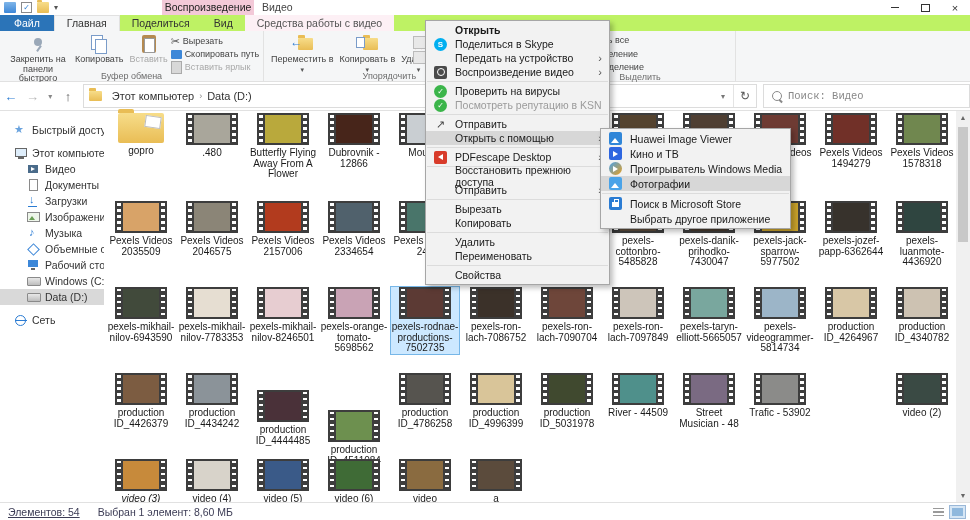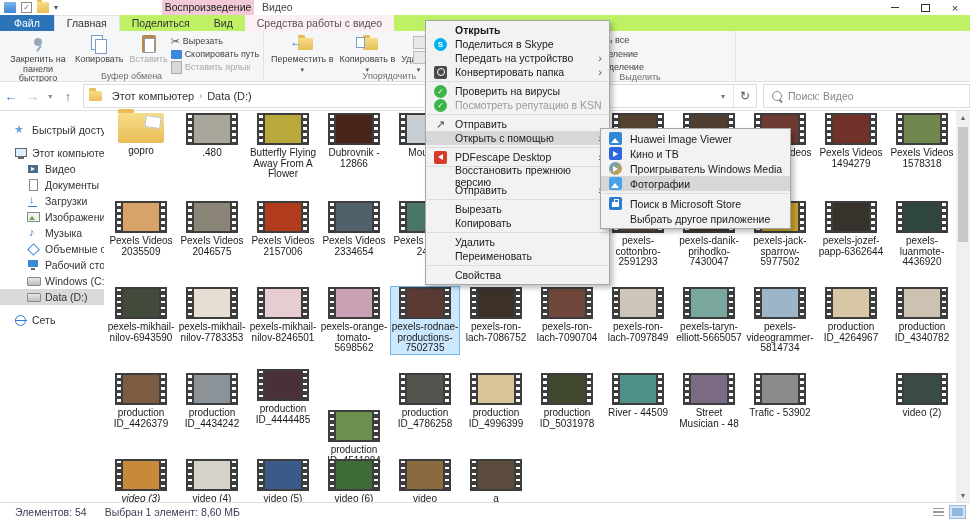--- a/index.html
+++ b/index.html
@@ -85,21 +85,21 @@
   .addr{height:22px;margin-left:4px;width:682px;border:1px solid #dcdcdc;background:#fff;display:flex;align-items:center;position:relative;}
   .addr .fico{width:13px;height:10px;margin:0 6px 0 5px;}
   .crumb{padding:0 4px;color:#333;}
   .csep{color:#888;font-size:9px;padding:0 1px;}
   .addr-right{position:absolute;right:0;top:0;height:100%;display:flex;align-items:center;}
   .addr-chev{width:20px;text-align:center;color:#777;font-size:8px;}
   .refresh{width:22px;height:100%;border-left:1px solid #e4e4e4;display:flex;align-items:center;justify-content:center;color:#555;font-size:12px;}
   .search{height:22px;margin-left:6px;width:208px;border:1px solid #dcdcdc;display:flex;align-items:center;}
   .mag{width:8px;height:8px;border:1.5px solid #8a8a8a;border-radius:50%;margin:0 4px 0 8px;position:relative;}
   .mag::after{content:"";position:absolute;left:7px;top:7px;width:4px;height:1.5px;background:#8a8a8a;transform:rotate(45deg);transform-origin:0 0;}
-  .search input{border:none;outline:none;flex:1;font-size:10.5px;font-family:Liberation Sans, sans-serif;color:#333;background:transparent;}
+  .search input{border:none;outline:none;flex:1;font-size:10.5px;font-family:Liberation Mono, monospace;color:#333;background:transparent;}
   .search input::placeholder{color:#888;}
 
   
   .main{position:absolute;left:0;top:111px;right:0;bottom:17px;background:#fff;}
   .sidebar{position:absolute;left:0;top:4px;width:104px;bottom:0;overflow:hidden;}
   .srow{height:16px;display:flex;align-items:center;gap:5px;font-size:10.5px;color:#333;white-space:nowrap;}
   .srow.sel{background:#d9d9d9;}
   .srow.gap{margin-top:7px;}
   .icn{width:13px;height:12px;position:relative;display:inline-block;flex:none;}
   .icn-star::before{content:"★";color:#6aa3de;font-size:11px;position:absolute;left:0;top:-1px;}
@@ -133,21 +133,21 @@
   .bigfold::before{content:"";position:absolute;top:-4px;left:0;width:16px;height:4px;background:#e9bd55;border-radius:2px 2px 0 0;}
   .bigfold::after{content:"";position:absolute;right:3px;top:3px;width:14px;height:10px;background:#fff;border:1px solid #bbb;transform:rotate(8deg);}
 
   
   .vscroll{position:absolute;right:0;top:0;width:14px;bottom:0;background:#f0f0f0;}
   .varrow{position:absolute;left:0;width:14px;height:14px;text-align:center;font-size:7px;color:#666;line-height:14px;}
   .vthumb{position:absolute;left:2px;width:10px;background:#c8c8c8;}
 
   
   .statusbar{position:absolute;left:0;bottom:0;right:0;height:17px;border-top:1px solid #e1e1e1;background:#fff;display:flex;align-items:center;font-size:10.5px;color:#3c3c55;}
-  .statusbar .s1{margin-left:15px;} .statusbar .s2{margin-left:18px;}
+  .statusbar .s1{margin-left:8px;text-decoration:underline;} .statusbar .s2{margin-left:18px;}
   .viewtoggles{position:absolute;right:4px;top:2px;display:flex;gap:2px;}
   .vt{width:15px;height:12px;border:1px solid transparent;position:relative;}
   .vt::before{content:"";position:absolute;left:2px;top:2px;right:2px;bottom:2px;background:repeating-linear-gradient(#9a9a9a 0 1.5px,#fff 1.5px 3.5px);}
   .vt.sel{border-color:#9ab8d8;background:#d6e6f5;}
   .vt.sel::before{background:#8fb8dd;}
 
   
   .menu{position:absolute;background:#f2f2f2;border:1px solid #a6a6a6;box-shadow:3px 3px 5px rgba(0,0,0,.25);padding:2px 0;z-index:50;}
   #ctxmenu{left:425px;top:20px;width:183px;}
   #openwith{left:600px;top:128px;width:189px;z-index:60;}
@@ -534,21 +534,21 @@
             </div>
           </div>
           <div class="flabel"></div>
         </div>
         <div class="fcell" style="left: 500px; top: 90px;">
           <div class="ic">
             <div class="film">
               <div class="frame" style="background: rgb(92, 75, 59);"></div>
             </div>
           </div>
-          <div class="flabel">pexels-cottonbro-2591293</div>
+          <div class="flabel">pexels-cottonbro-5485828</div>
         </div>
         <div class="fcell" style="left: 571px; top: 90px;">
           <div class="ic">
             <div class="film">
               <div class="frame" style="background: rgb(70, 58, 46);"></div>
             </div>
           </div>
           <div class="flabel">pexels-danik-prihodko-7430047</div>
         </div>
         <div class="fcell" style="left: 642px; top: 90px;">
@@ -680,21 +680,21 @@
           <div class="flabel">production ID_4426379</div>
         </div>
         <div class="fcell" style="left: 74px; top: 262px;">
           <div class="ic">
             <div class="film">
               <div class="frame" style="background: rgb(139, 147, 153);"></div>
             </div>
           </div>
           <div class="flabel">production ID_4434242</div>
         </div>
-        <div class="fcell" style="left: 145px; top: 258px;">
+        <div class="fcell" style="left: 145px; top: 279px;">
           <div class="ic">
             <div class="film">
               <div class="frame" style="background: rgb(74, 49, 57);"></div>
             </div>
           </div>
           <div class="flabel">production ID_4444485</div>
         </div>
         <div class="fcell" style="left: 216px; top: 262px; margin-top: 37px;">
           <div class="ic">
             <div class="film">
@@ -831,21 +831,21 @@
       <div class="mitem">
         <div class="mi mi-skype">S</div>
         <div>Поделиться в Skype</div>
       </div>
       <div class="mitem">
         <div>Передать на устройство</div>
         <div class="chev">›</div>
       </div>
       <div class="mitem">
         <div class="mi mi-convert"></div>
-        <div>Конвертировать папка</div>
+        <div>Воспроизведение видео</div>
         <div class="chev">›</div>
       </div>
       <div class="msep"></div>
       <div class="mitem">
         <div class="mi mi-shield">✓</div>
         <div>Проверить на вирусы</div>
       </div>
       <div class="mitem dis">
         <div class="mi mi-shield">✓</div>
         <div>Посмотреть репутацию в KSN</div>
@@ -860,21 +860,21 @@
         <div class="chev">›</div>
       </div>
       <div class="msep"></div>
       <div class="mitem">
         <div class="mi mi-pdfescape"></div>
         <div>PDFescape Desktop</div>
         <div class="chev">›</div>
       </div>
       <div class="msep"></div>
       <div class="mitem">
-        <div>Восстановить прежнюю версию</div>
+        <div>Восстановить прежнюю доступа</div>
       </div>
       <div class="mitem">
         <div>Отправить</div>
         <div class="chev">›</div>
       </div>
       <div class="msep"></div>
       <div class="mitem">
         <div>Вырезать</div>
       </div>
       <div class="mitem">

